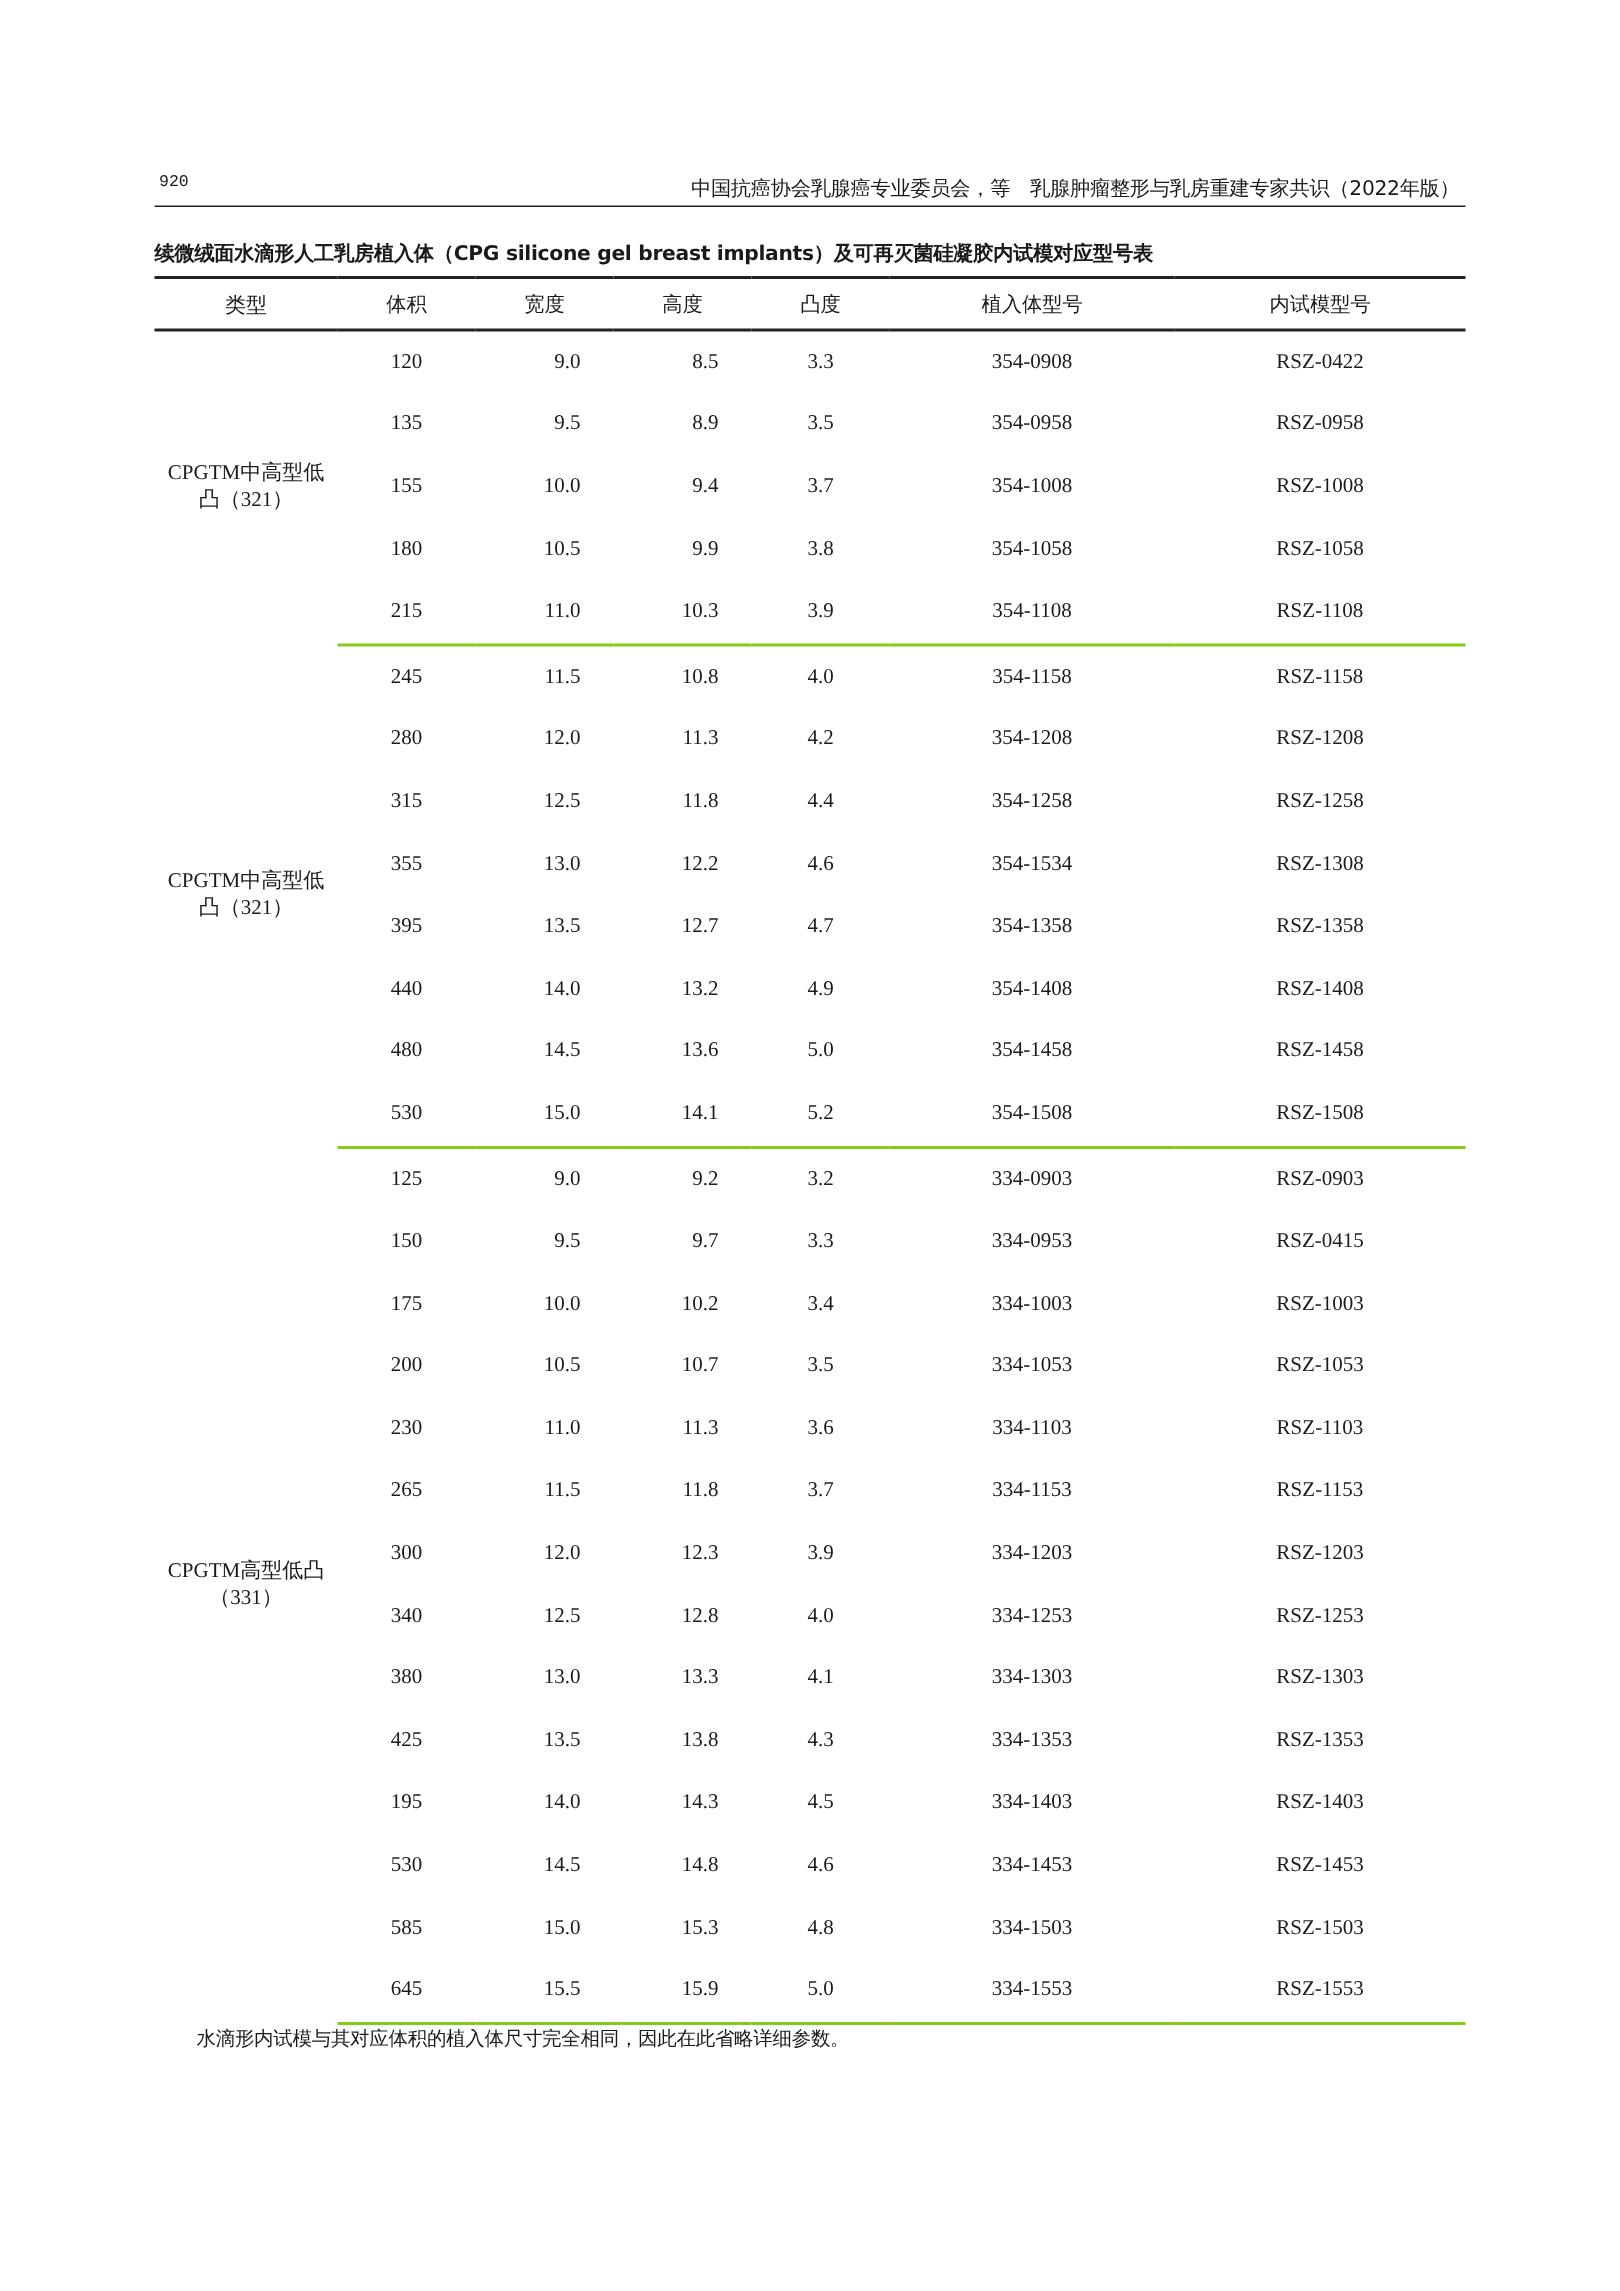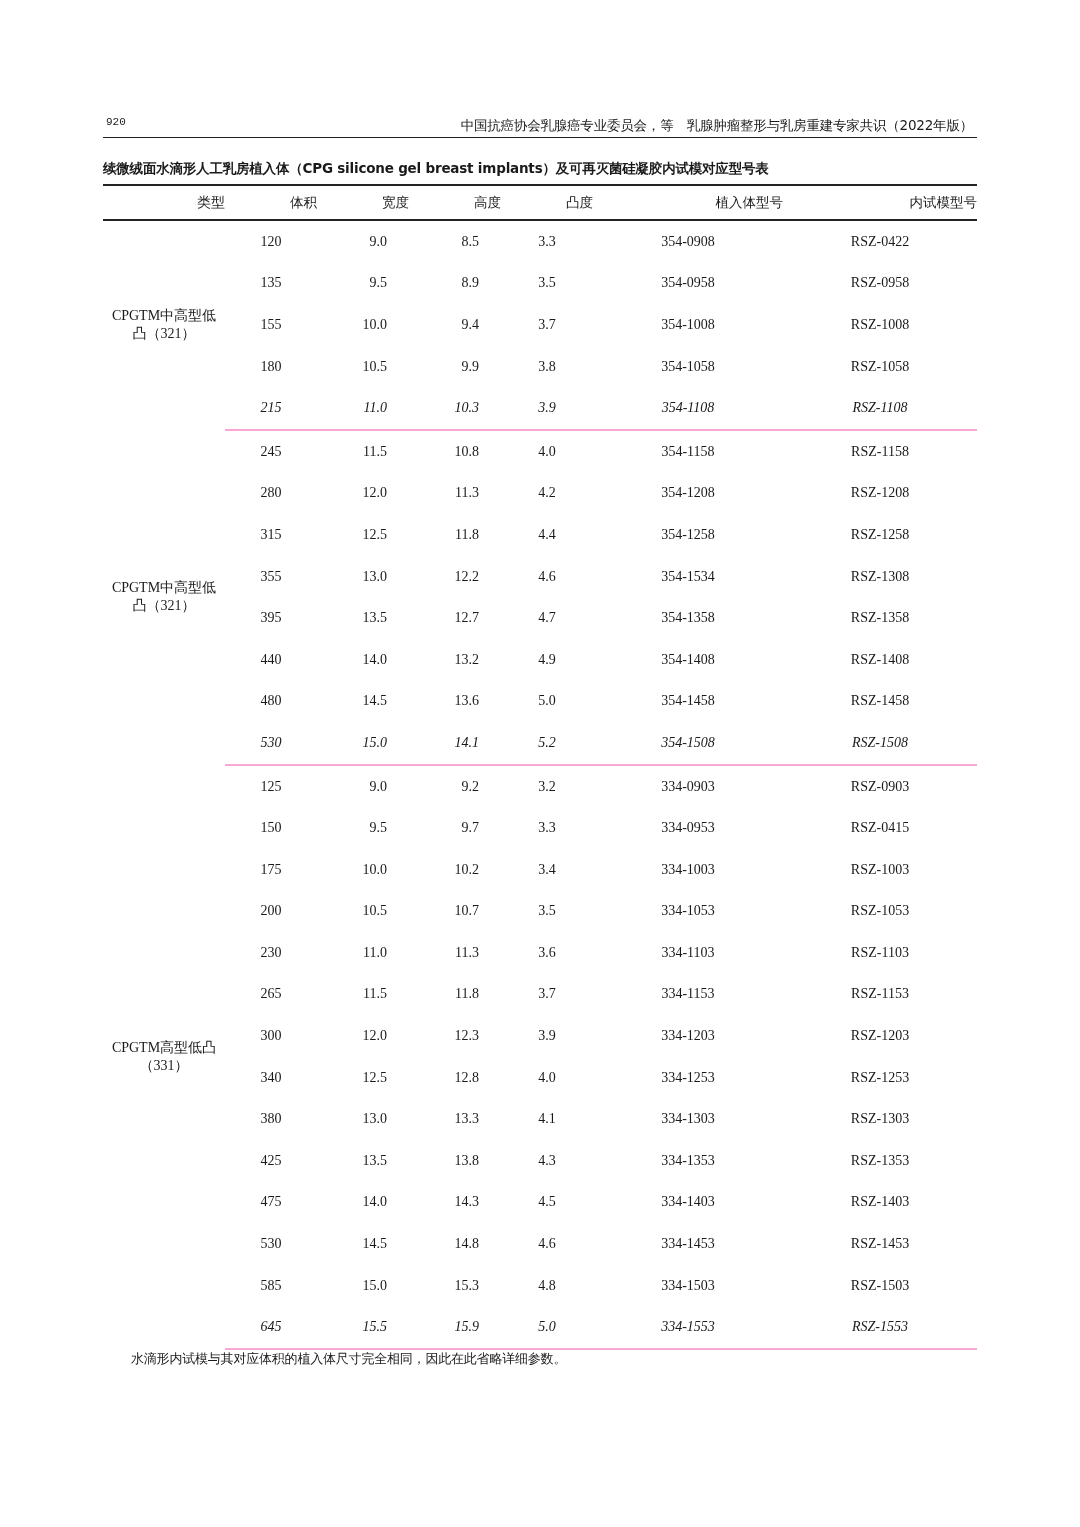--- a/index.html
+++ b/index.html
@@ -5,23 +5,23 @@
     html, body { margin: 0; padding: 0; background: #ffffff; }
     body { width: 1080px; height: 1527px; position: relative; overflow: hidden; color: #1a1a1a; }
     .page { position: absolute; left: 103px; top: 0; width: 874px; }
     .running-head { position: absolute; top: 116px; left: 0; width: 874px; height: 22px; }
     .page-number { position: absolute; left: 3px; top: 0; font-family: Liberation Mono, monospace; font-size: 11px; }
     .running-title { position: absolute; right: 4px; top: 1px; font-family: "DejaVu Sans", sans-serif; font-size: 13.5px; letter-spacing: -0.2px; }
     .head-rule { position: absolute; top: 137px; left: 0; width: 874px; height: 1px; background: #222; }
     .caption { position: absolute; top: 160px; left: 0; font-family: "DejaVu Sans", sans-serif; font-size: 13.5px; font-weight: bold; letter-spacing: -0.2px; white-space: nowrap; }
     .table-wrap { position: absolute; top: 184px; left: 0; width: 874px; }
     table { border-collapse: collapse; width: 874px; font-family: "Liberation Serif", serif; font-size: 14px; }
-    thead th { font-family: Liberation Mono, monospace; font-weight: normal; font-size: 13.5px; height: 33px; padding: 0; border-top: 2px solid #222; border-bottom: 2px solid #222; text-align: right; }
+    thead th { font-family: Liberation Sans, sans-serif; font-weight: normal; font-size: 13.5px; height: 33px; padding: 0; border-top: 2px solid #222; border-bottom: 2px solid #222; }
     tbody td { height: 41.6px; padding: 0; text-align: center; vertical-align: middle; }
-    tbody tr.group-end td { border-bottom: 2px solid #f9a8d4; font-style: italic; }
+    tbody tr.group-end td { border-bottom: 2px solid #84cc16; }
     .c-type { width: 122px; font-size: 14px; line-height: 18px; }
     .c-vol { width: 92px; }
     .c-w { width: 92px; }
     .c-h { width: 92px; }
     .c-p { width: 92px; }
     .c-impl { width: 190px; }
     .c-sizer { width: 194px; }
     .col-w-inner { display: inline-block; width: 48px; text-align: right; }
     .col-h-inner { display: inline-block; width: 48px; text-align: right; }
     .type-label { display: inline-block; width: 118px; text-align: center; }
@@ -234,21 +234,21 @@
           </tr>
           <tr>
             <td class="c-vol">425</td>
             <td class="c-w"><span class="col-w-inner">13.5</span></td>
             <td class="c-h"><span class="col-h-inner">13.8</span></td>
             <td class="c-p">4.3</td>
             <td class="c-impl">334-1353</td>
             <td class="c-sizer">RSZ-1353</td>
           </tr>
           <tr>
-            <td class="c-vol">475</td>
+            <td class="c-vol">195</td>
             <td class="c-w"><span class="col-w-inner">14.0</span></td>
             <td class="c-h"><span class="col-h-inner">14.3</span></td>
             <td class="c-p">4.5</td>
             <td class="c-impl">334-1403</td>
             <td class="c-sizer">RSZ-1403</td>
           </tr>
           <tr>
             <td class="c-vol">530</td>
             <td class="c-w"><span class="col-w-inner">14.5</span></td>
             <td class="c-h"><span class="col-h-inner">14.8</span></td>

